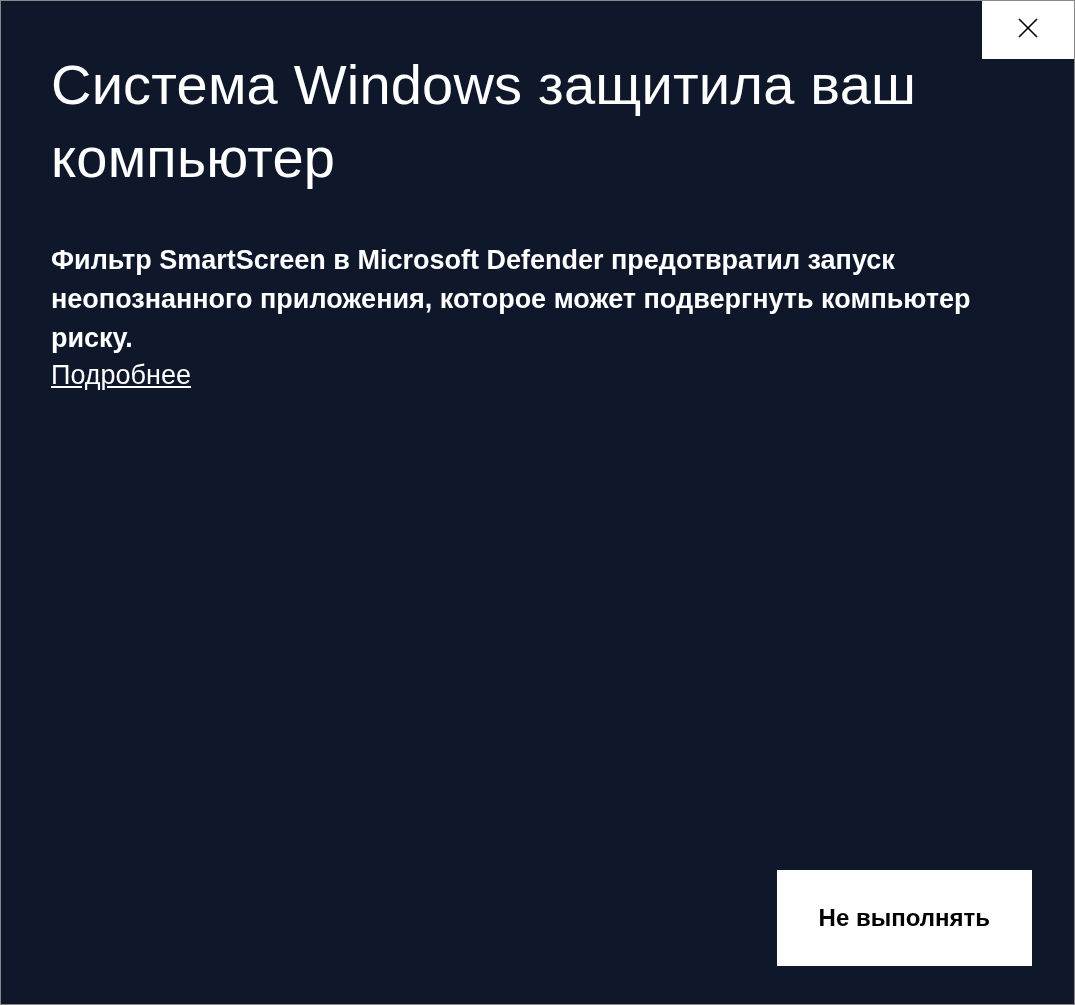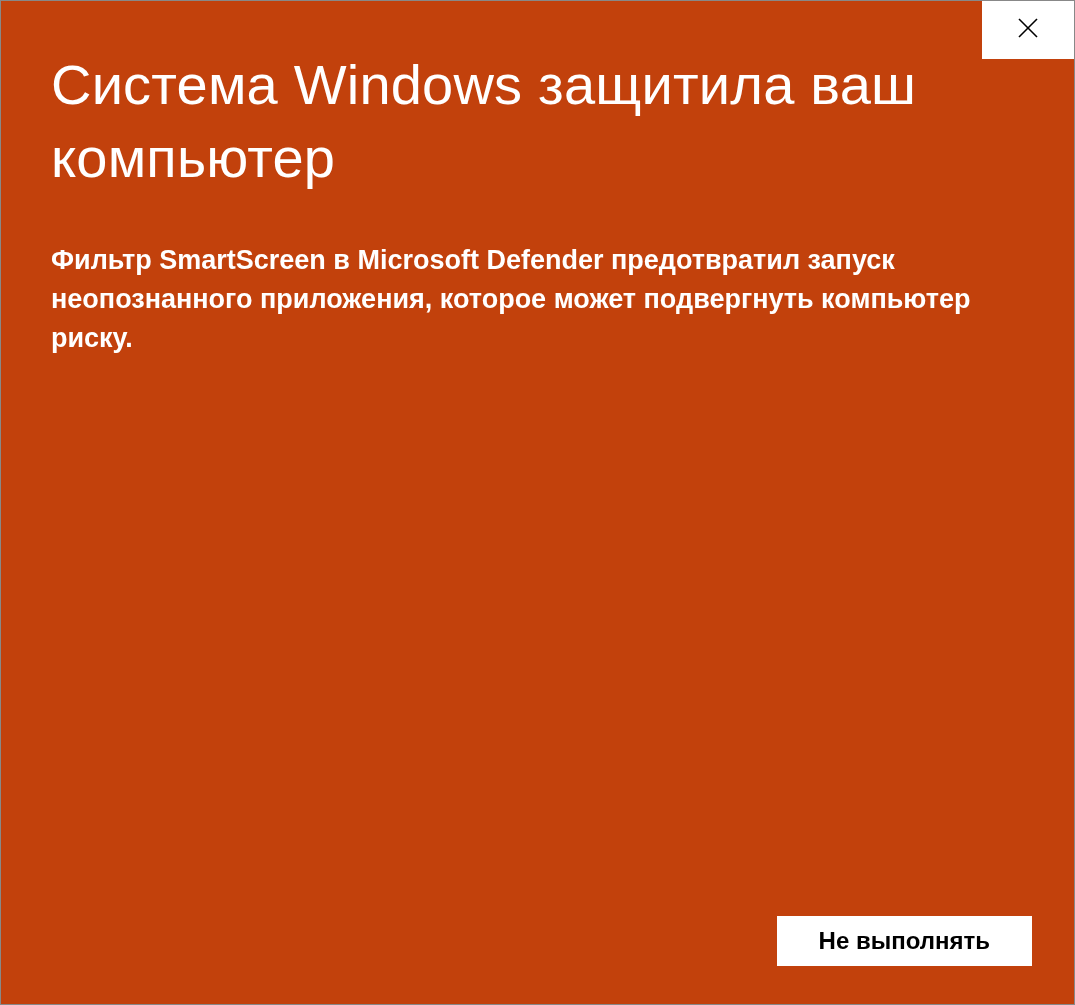--- a/index.html
+++ b/index.html
@@ -9,21 +9,21 @@
     }
     body {
       font-family: "Segoe UI", "Segoe UI Light", -apple-system, BlinkMacSystemFont, sans-serif;
       width: 1075px;
       height: 1005px;
       overflow: hidden;
     }
     .dialog {
       width: 1075px;
       height: 1005px;
-      background-color: #c2410c;
+      background-color: #0f172a;
       border: 1px solid #888;
       position: relative;
       color: #FFFFFF;
     }
     .close-btn {
       position: absolute;
       top: 0;
       right: 0;
       width: 92px;
       height: 58px;
@@ -65,21 +65,21 @@
     .dont-run-btn {
       position: absolute;
       bottom: 38px;
       right: 42px;
       background-color: #FFFFFF;
       color: #000000;
       font-size: 24px;
       font-weight: 600;
       font-family: inherit;
       border: none;
-      padding: 11px 42px;
+      padding: 34px 42px;
       cursor: pointer;
       min-width: 250px;
       text-align: center;
     }
   </style>
 </head>
 <body>
 
 <div class="dialog">
 
@@ -88,17 +88,18 @@
       <svg viewBox="0 0 24 24" stroke="#000000" stroke-width="1.6" fill="none">
         <line x1="3" y1="3" x2="21" y2="21"></line>
         <line x1="21" y1="3" x2="3" y2="21"></line>
       </svg>
     </span>
   </div>
 
   <div class="content">
     <h1 class="title">Система Windows защитила ваш компьютер</h1>
     <p class="body-text">Фильтр SmartScreen в Microsoft Defender предотвратил запуск неопознанного приложения, которое может подвергнуть компьютер риску.</p>
+    <a class="more-link">Подробнее</a>
   </div>
 
   <button class="dont-run-btn">Не выполнять</button>
 
 </div>
 
 </body></html>

